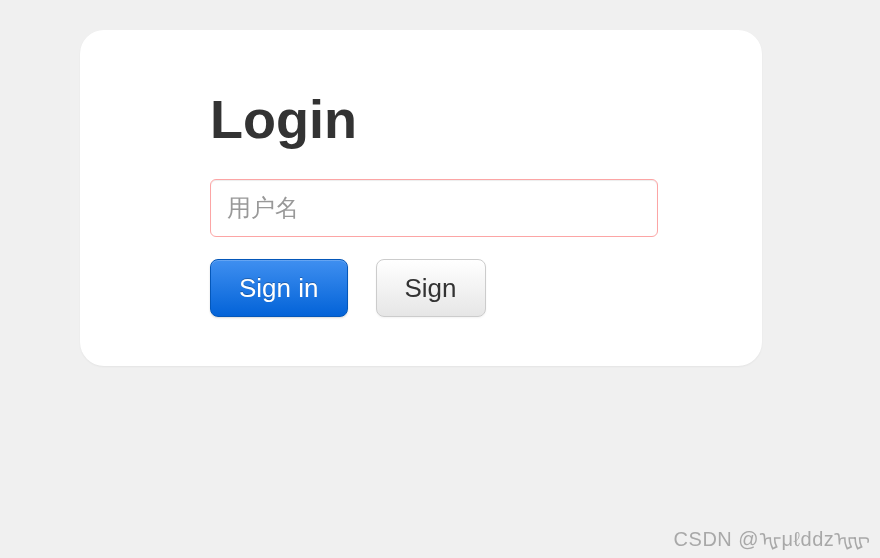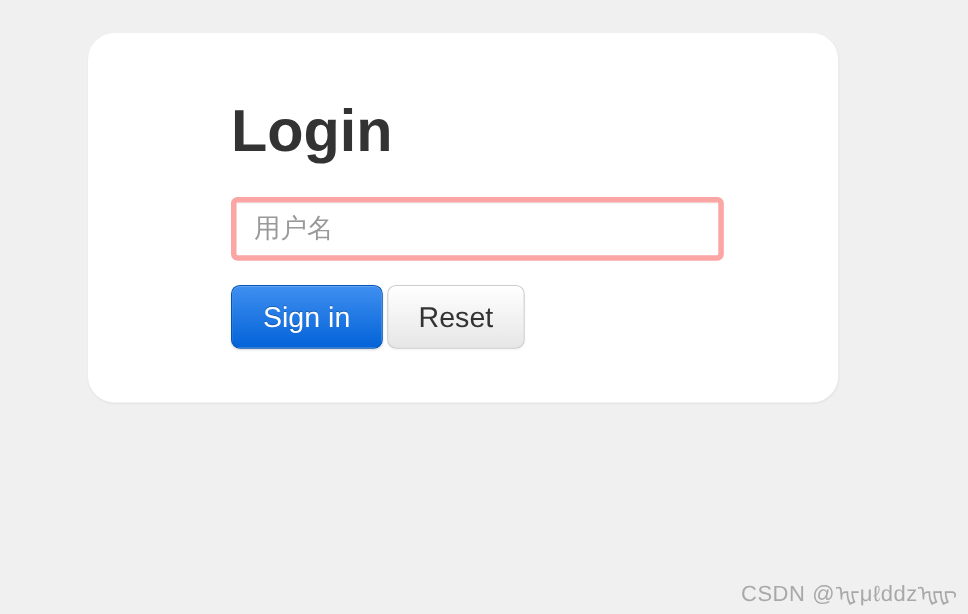--- a/index.html
+++ b/index.html
@@ -28,37 +28,37 @@
     .title {
       font-size: 54px;
       font-weight: 700;
       color: #333333;
       margin-bottom: 30px;
       line-height: 1.1;
     }
     .field {
       width: 448px;
       height: 58px;
-      border: 5px solid #fca5a5;
+      border: 1px solid #fca5a5;
       border-radius: 6px;
       background: #ffffff;
       font-size: 24px;
       color: #333333;
       padding: 0 16px;
       margin-bottom: 22px;
       box-shadow: inset 0 1px 1px rgba(0,0,0,0.075);
       outline: none;
       display: block;
     }
     .field::placeholder {
       color: #999999;
     }
     .button-row {
       display: flex;
-      gap: 4px;
+      gap: 28px;
       margin-top: 4px;
     }
     .btn {
       height: 58px;
       border-radius: 8px;
       font-size: 26px;
       padding: 0 28px;
       cursor: pointer;
       border: 1px solid transparent;
       font-family: inherit;
@@ -90,17 +90,17 @@
 <body>
 
 <div class="card">
   <h1 class="title">Login</h1>
 
   <input type="text" class="field" placeholder="用户名" style="">
 
 
   <div class="button-row">
     <button class="btn btn-primary">Sign in</button>
-    <button class="btn btn-default">Reset</button>
+    <button class="btn btn-default">Sign</button>
   </div>
 </div>
 
 <div class="watermark">CSDN @ᠾμℓddzᠾᠾ</div>
 
 </body></html>

